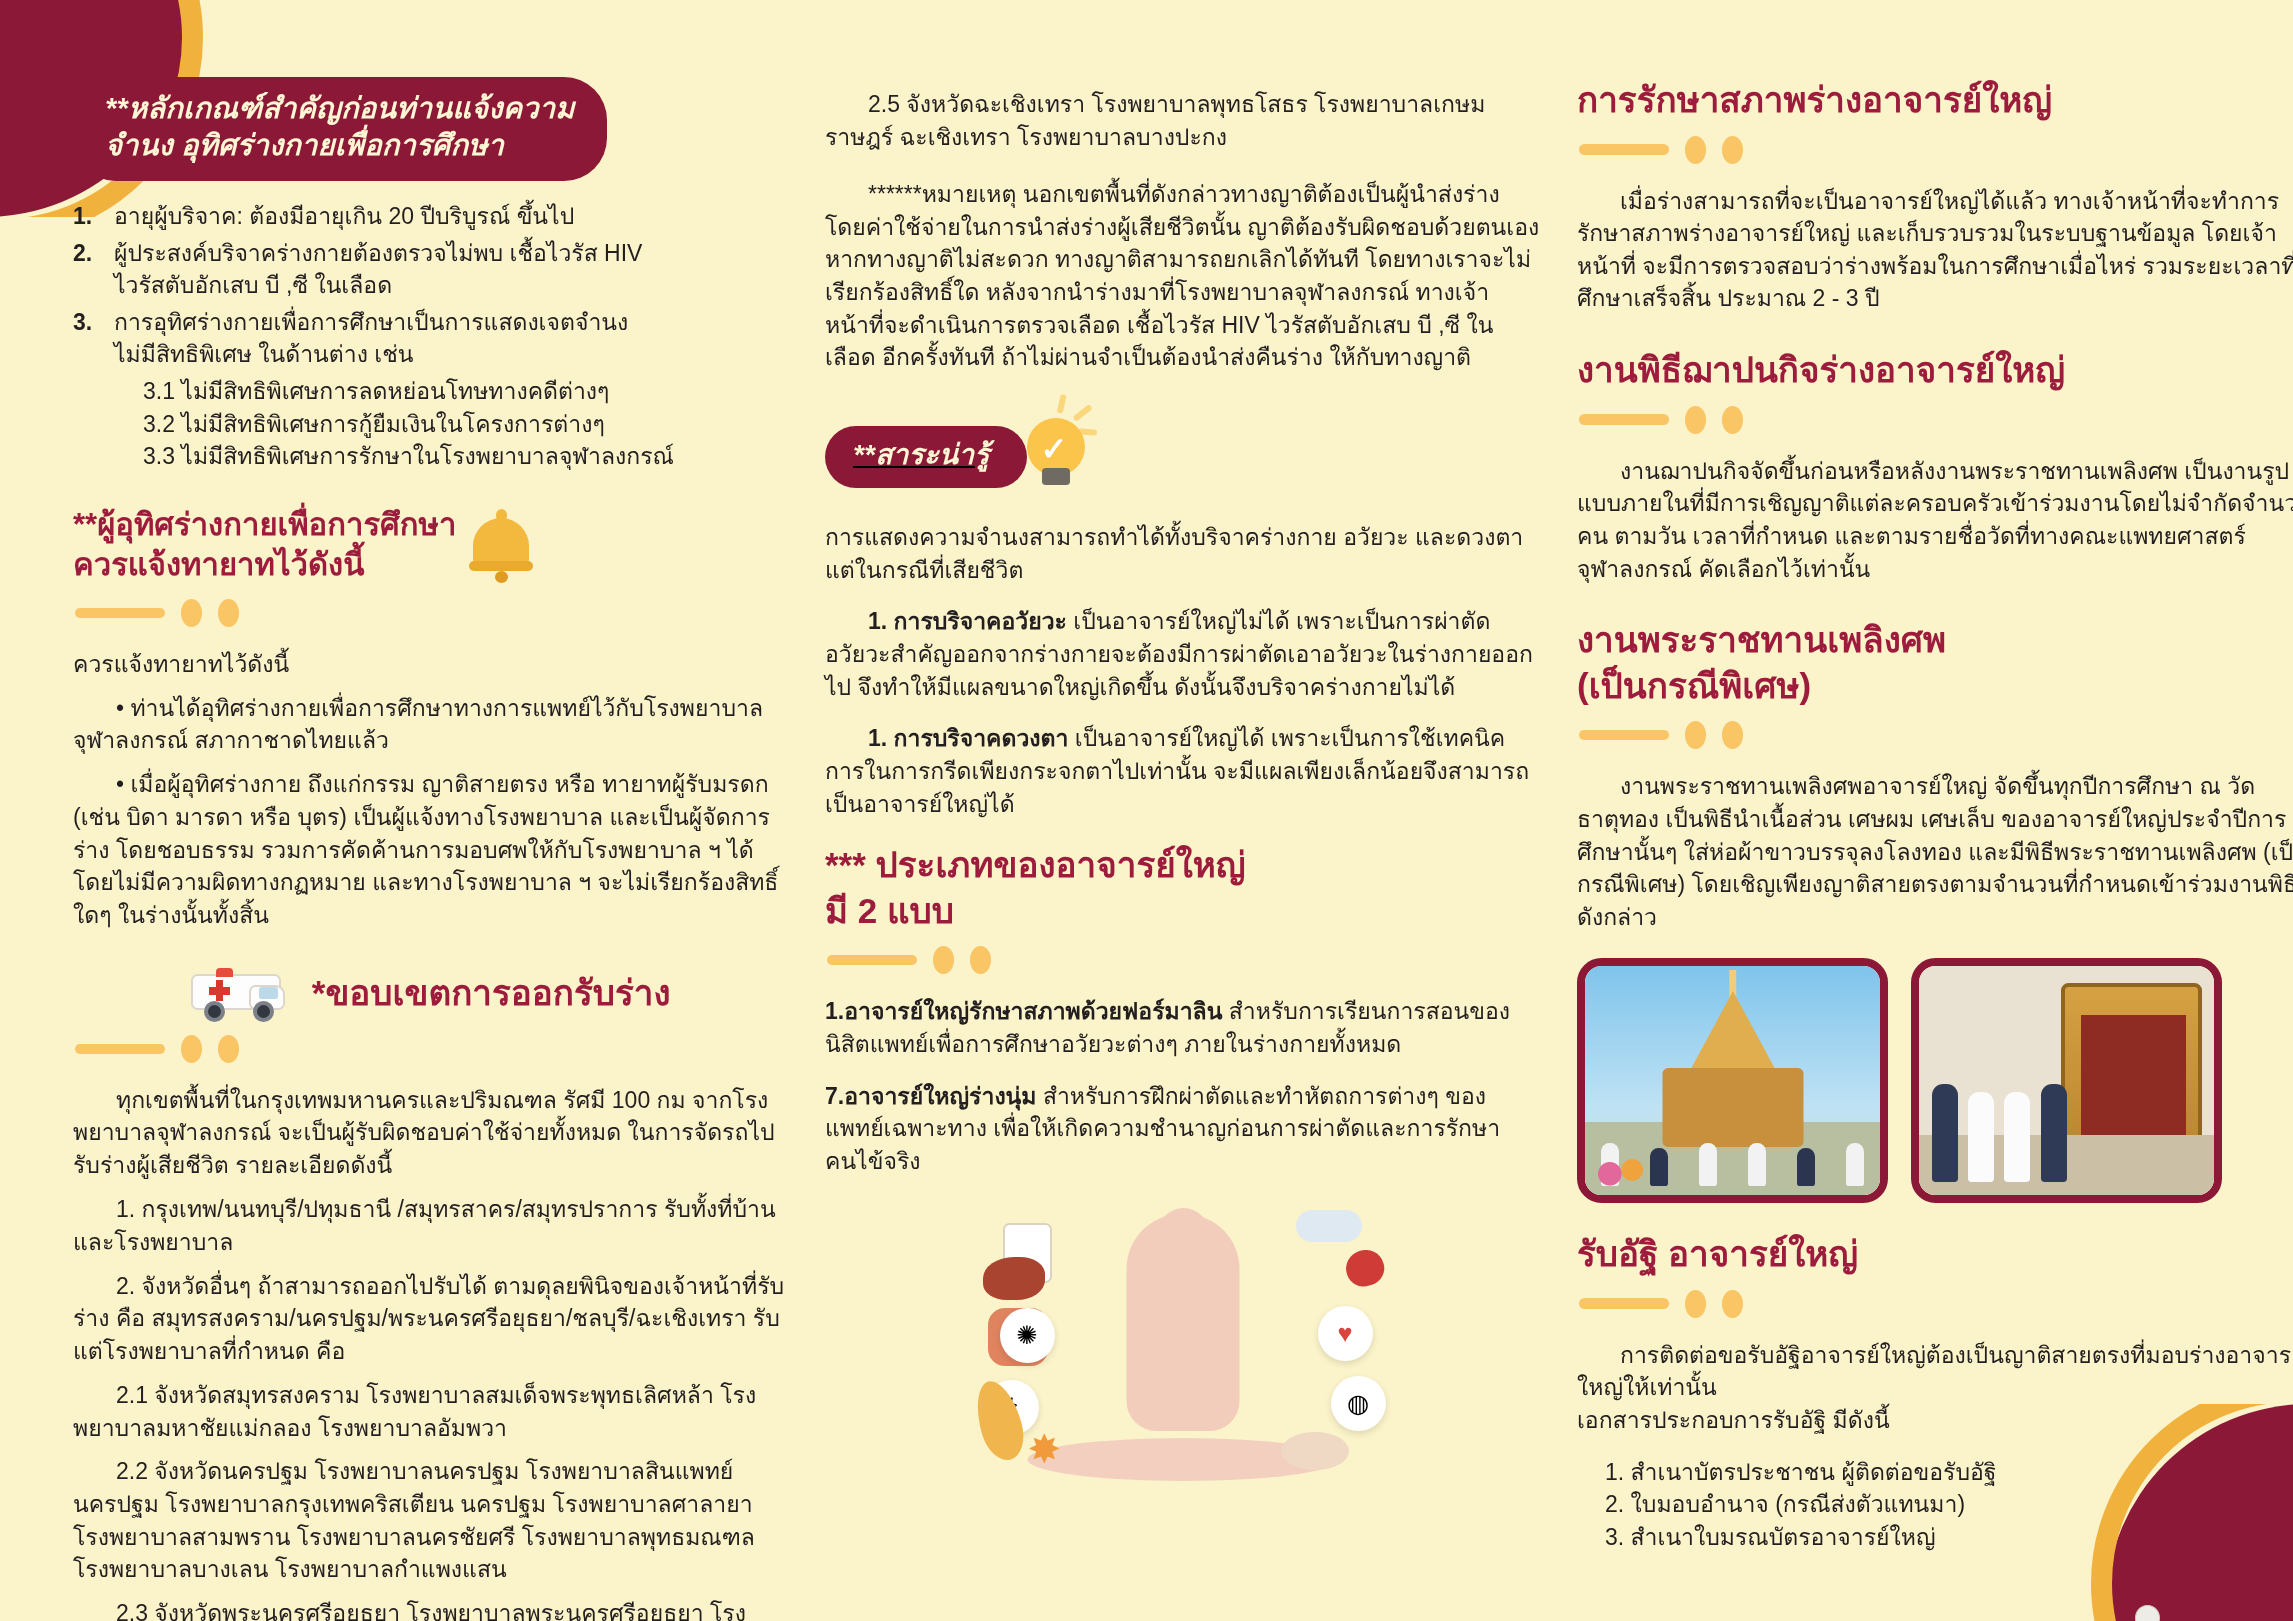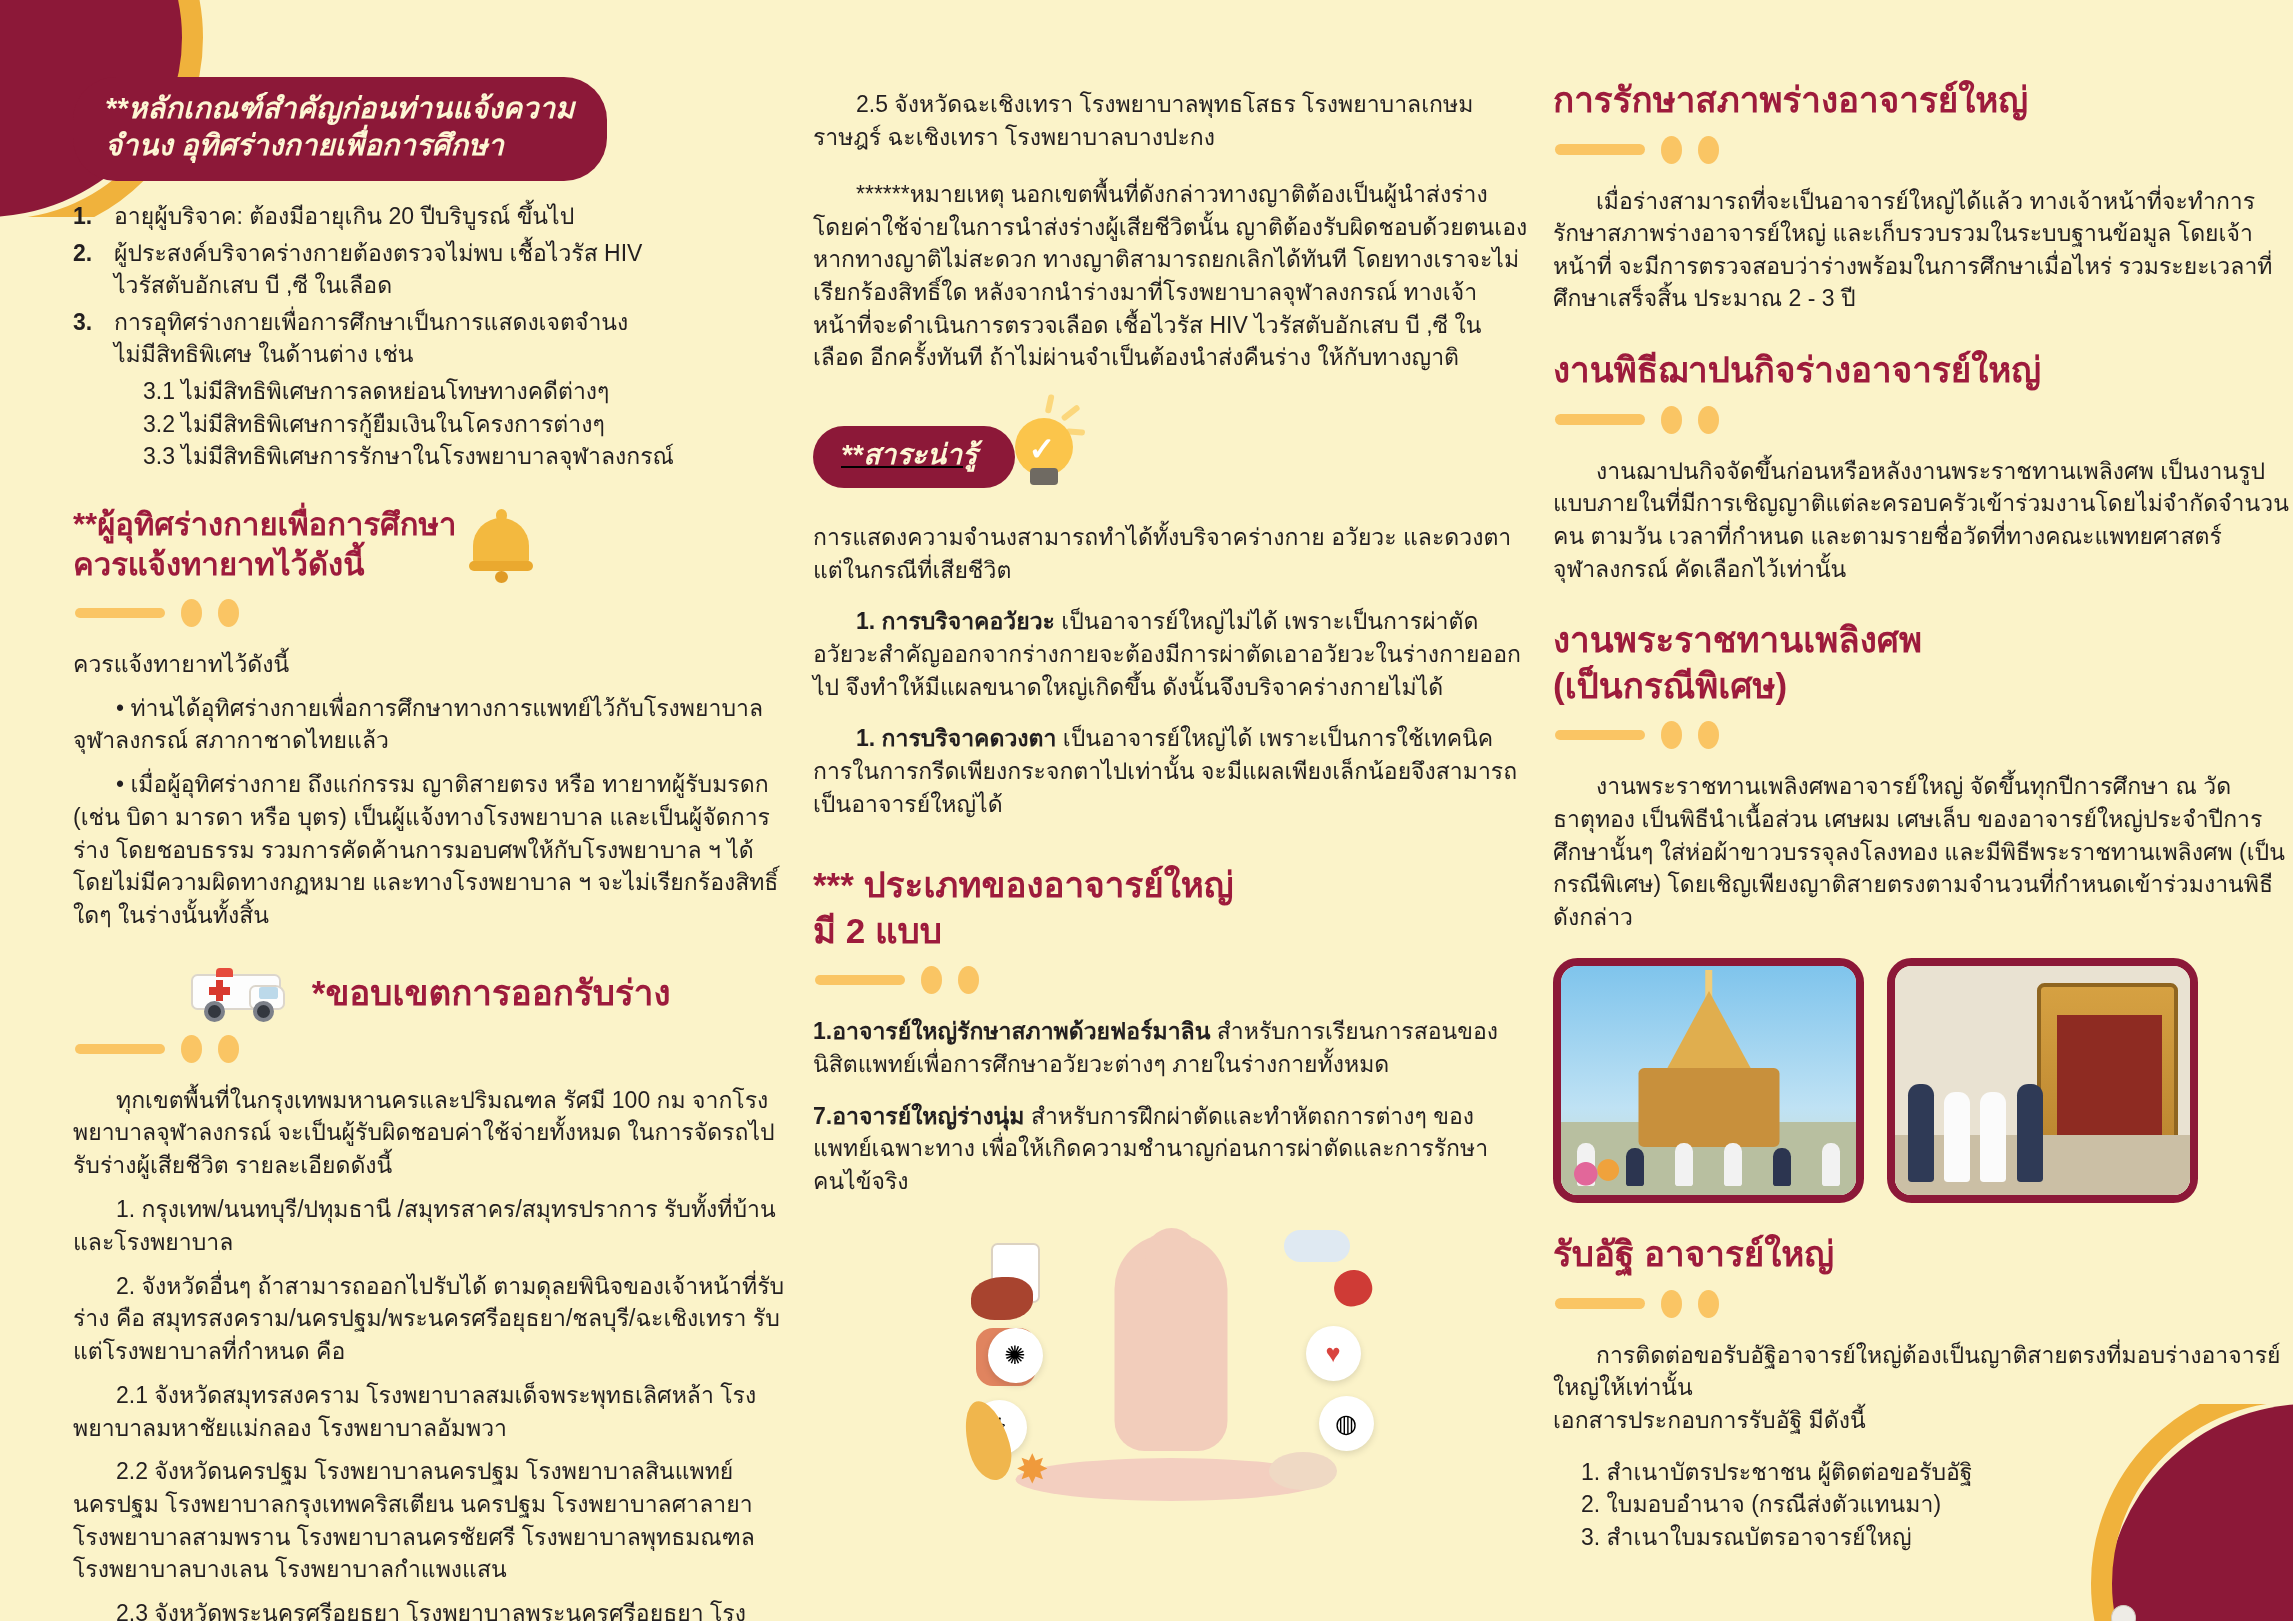--- a/index.html
+++ b/index.html
@@ -34,21 +34,21 @@
     position:absolute; bottom:-165px; right:-202px;
     width:405px; height:405px; border-radius:50%;
     border:21px solid #f0b23c; background:transparent;
   }
 
   
   .page {
     position:absolute; inset:0;
     display:grid;
     grid-template-columns: 716px 716px 744px;
-    column-gap:24px;
+    column-gap:36px;
     padding:77px 66px 47px 73px;
   }
   .col { position:relative; }
 
   
   .pill {
     display:inline-block;
     background:#8c1838;
     color:#fdf6d4;
     border-radius:43px;
@@ -301,21 +301,21 @@
 
     <p class="sp">การแสดงความจำนงสามารถทำได้ทั้งบริจาคร่างกาย อวัยวะ และดวงตา แต่ในกรณีที่เสียชีวิต</p>
 
     <p class="indent sp">
       <span class="bold">1. การบริจาคอวัยวะ</span><span> เป็นอาจารย์ใหญ่ไม่ได้ เพราะเป็นการผ่าตัดอวัยวะสำคัญออกจากร่างกายจะต้องมีการผ่าตัดเอาอวัยวะในร่างกายออกไป จึงทำให้มีแผลขนาดใหญ่เกิดขึ้น ดังนั้นจึงบริจาคร่างกายไม่ได้</span>
     </p>
     <p class="indent sp">
       <span class="bold">1. การบริจาคดวงตา</span><span> เป็นอาจารย์ใหญ่ได้ เพราะเป็นการใช้เทคนิคการในการกรีดเพียงกระจกตาไปเท่านั้น จะมีแผลเพียงเล็กน้อยจึงสามารถเป็นอาจารย์ใหญ่ได้</span>
     </p>
 
-    <div style="margin-top:42px;">
+    <div style="margin-top:22px;">
       <div class="h-maroon lg">*** ประเภทของอาจารย์ใหญ่</div>
       <div class="h-maroon lg">มี 2 แบบ</div>
     </div>
     <div class="rule">
       <span class="bar"></span>
       <span class="dot"></span>
       <span class="dot"></span>
     </div>
 
     <p>

